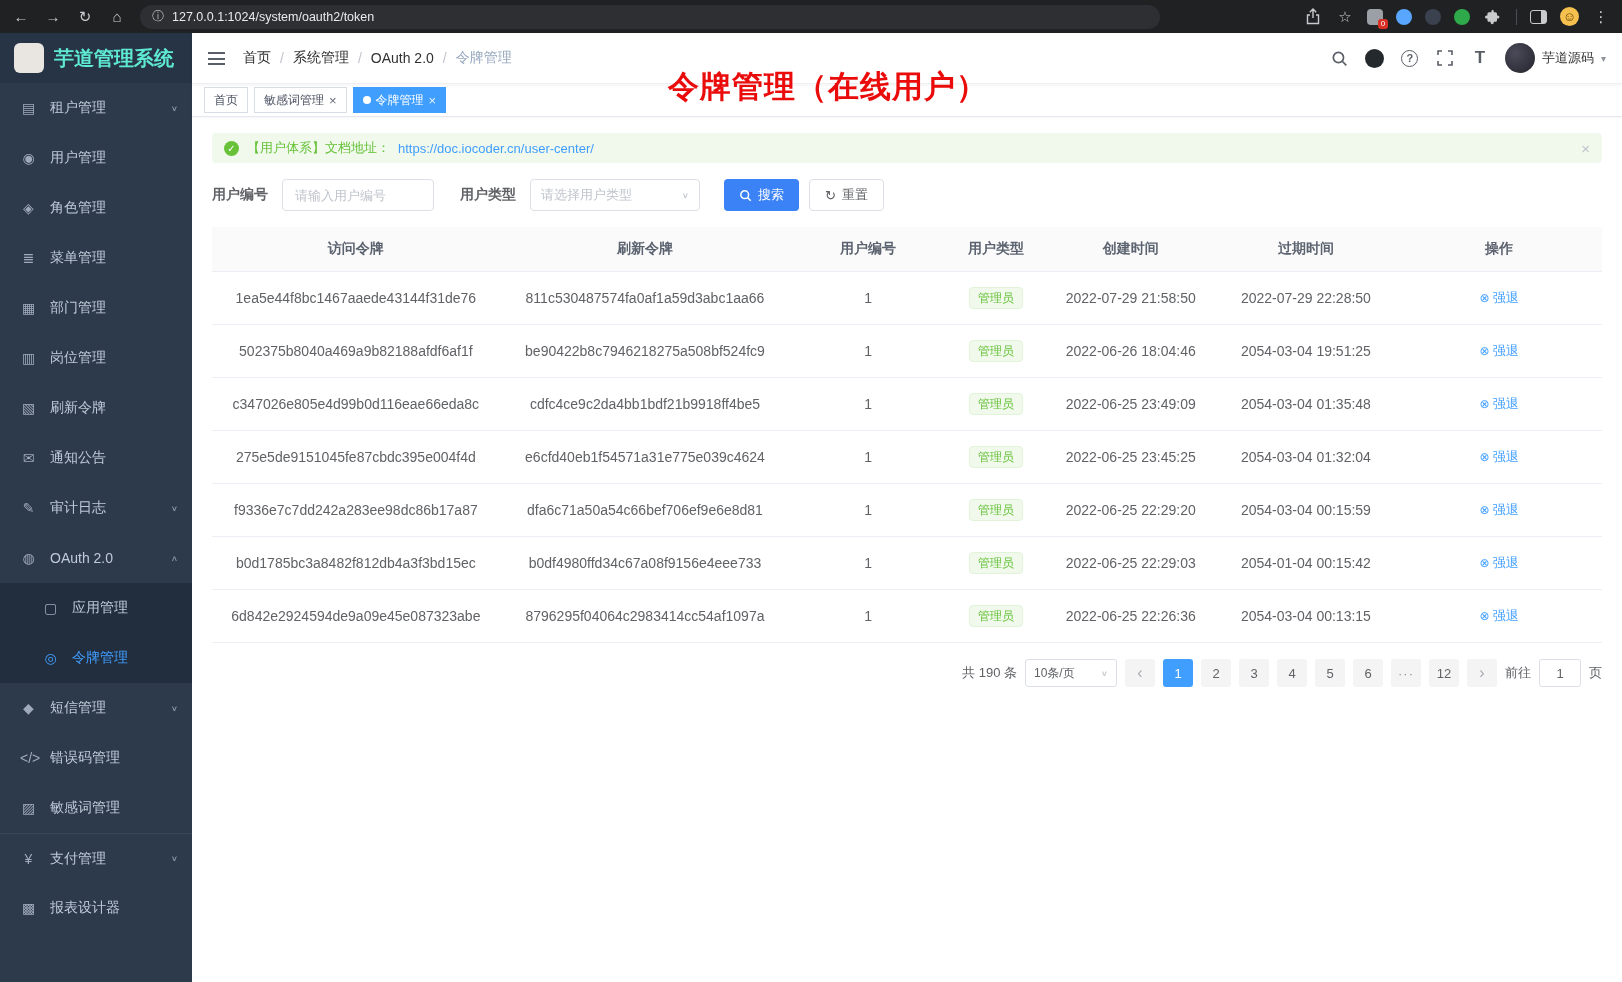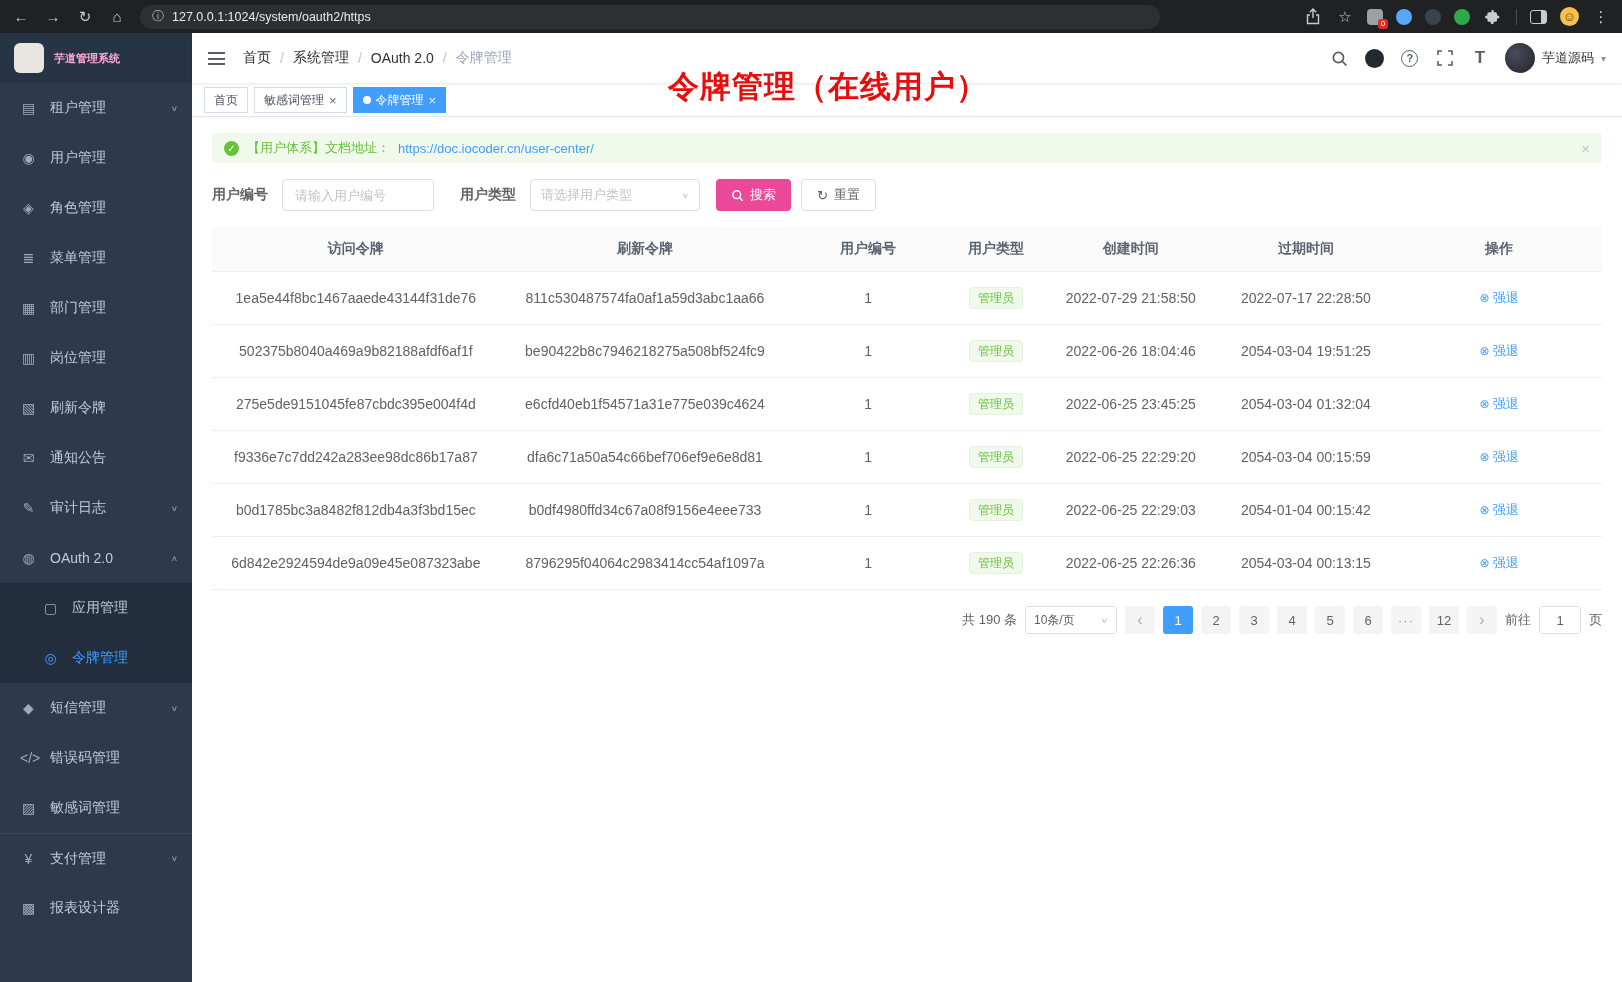--- a/index.html
+++ b/index.html
@@ -35,21 +35,21 @@
   .profile-dot { width:19px; height:19px; border-radius:50%; background:#f5c04e; color:#5f3c00;
     display:flex; align-items:center; justify-content:center; font-size:13px; }
 
   
   .app { display:flex; height:949px; }
 
   
   .sidebar { width:192px; flex:0 0 192px; background:#2d3a4b; display:flex; flex-direction:column; }
   .logo-row { height:50px; background:#263445; display:flex; align-items:center; gap:10px; padding:0 14px; flex:0 0 50px; }
   .logo-avatar { width:30px; height:30px; border-radius:6px; background:#e9e6e2; flex:0 0 30px; }
-  .logo-title { color:#f9a8d4; font-size:11px; font-weight:700; white-space:nowrap;font-family:Liberation Mono, monospace; }
+  .logo-title { color:#5eead4; font-size:20px; font-weight:700; white-space:nowrap;font-family:Liberation Mono, monospace; }
   .sidebar-nav { flex:1; overflow:hidden; }
   .nav-item { height:50px; display:flex; align-items:center; padding:0 14px 0 20px; font-size:14px;
     color:#bfcbd9; cursor:pointer; white-space:nowrap; }
   .nav-item .nav-icon { width:17px; margin-right:13px; color:#9fabbc; font-size:14px; text-align:center; flex:0 0 17px; }
   .nav-item .nav-chevron { margin-left:auto; font-size:10px; color:#8f9bab; transform:scaleY(.8); }
   .nav-item.sub { padding-left:42px; background:#222d3d; }
   .nav-item.active, .nav-item.active .nav-icon { color:#409eff; }
   .nav-item.section { border-top:1px solid rgba(255,255,255,.07); }
 
   
@@ -96,21 +96,21 @@
   .filter-label { font-weight:700; color:#606266; margin-right:14px; }
   .f-input { width:152px; height:32px; border:1px solid #dcdfe6; border-radius:4px; padding:0 12px;
     font-size:13px; color:#606266; outline:none; font-family:inherit; }
   .f-input::placeholder { color:#bfc4cc; }
   .f-select { width:170px; height:32px; border:1px solid #dcdfe6; border-radius:4px; padding:0 10px;
     display:flex; align-items:center; justify-content:space-between; color:#bfc4cc; font-size:13px; cursor:pointer; }
   .f-select .sel-caret { color:#c0c4cc; font-size:10px; transform:scaleY(.8); }
   .gap-lg { width:26px; }
   .btn { height:32px; border-radius:4px; border:none; display:inline-flex; align-items:center; gap:6px;
     padding:0 15px; font-size:13px; cursor:pointer; font-family:inherit; }
-  .btn-search { background:#ec4899; color:#fff; margin-left:16px; }
+  .btn-search { background:#3b82f6; color:#fff; margin-left:24px; }
   .btn-reset { background:#fff; color:#606266; border:1px solid #dcdfe6; margin-left:10px; }
   .btn-reset .r-icon { font-size:13px; }
 
   table { width:100%; border-collapse:collapse; margin-top:16px; table-layout:fixed; font-size:14px; color:#606266; }
   th { background:#fafafa; font-weight:700; color:#5c6370; padding:13px 4px; border-bottom:1px solid #ebeef5; text-align:center; }
   td { padding:15px 4px; border-bottom:1px solid #ebeef5; text-align:center;
     overflow:hidden; text-overflow:ellipsis; white-space:nowrap; }
   .tag-admin { display:inline-block; background:#f0f9eb; border:1px solid #e1f3d8; color:#67c23a;
     font-size:12px; padding:2px 8px; border-radius:4px; line-height:16px; }
   .action-link { color:#409eff; font-size:13px; display:inline-flex; align-items:center; gap:3px; cursor:pointer; }
@@ -139,21 +139,21 @@
 </head>
 <body>
 
 <div class="browser-bar">
   <span class="b-icon">←</span>
   <span class="b-icon">→</span>
   <span class="b-icon">↻</span>
   <span class="b-icon">⌂</span>
   <div class="url-pill">
     <span class="b-info">ⓘ</span>
-    <span class="url-text">127.0.0.1:1024/system/oauth2/https</span>
+    <span class="url-text">127.0.0.1:1024/system/oauth2/token</span>
   </div>
   <div class="browser-right">
     <span class="tool">
       <svg width="14" height="17" viewBox="0 0 14 17">
           <path d="M7 1v9M3.8 4.2 7 1l3.2 3.2M4 7H1.5v8.5h11V7H10" fill="none" stroke="#c9cbcd" stroke-width="1.4"></path>
         </svg>
     </span>
     <span class="b-icon">☆</span>
     <span class="ext-sq">
         <span class="ext-badge">0</span>
@@ -364,33 +364,45 @@
               <th>操作</th>
             </tr>
           </thead>
         <tbody>
             <tr>
               <td>1ea5e44f8bc1467aaede43144f31de76</td>
               <td>811c530487574fa0af1a59d3abc1aa66</td>
               <td>1</td>
               <td><span class="tag-admin">管理员</span></td>
               <td>2022-07-29 21:58:50</td>
-              <td>2022-07-17 22:28:50</td>
+              <td>2022-07-29 22:28:50</td>
               <td><span class="action-link">
                   <span class="action-icon">⊗</span>
                   <span>强退</span>
                 </span></td>
             </tr>
             <tr>
               <td>502375b8040a469a9b82188afdf6af1f</td>
               <td>be90422b8c7946218275a508bf524fc9</td>
               <td>1</td>
               <td><span class="tag-admin">管理员</span></td>
               <td>2022-06-26 18:04:46</td>
               <td>2054-03-04 19:51:25</td>
+              <td><span class="action-link">
+                  <span class="action-icon">⊗</span>
+                  <span>强退</span>
+                </span></td>
+            </tr>
+            <tr>
+              <td>c347026e805e4d99b0d116eae66eda8c</td>
+              <td>cdfc4ce9c2da4bb1bdf21b9918ff4be5</td>
+              <td>1</td>
+              <td><span class="tag-admin">管理员</span></td>
+              <td>2022-06-25 23:49:09</td>
+              <td>2054-03-04 01:35:48</td>
               <td><span class="action-link">
                   <span class="action-icon">⊗</span>
                   <span>强退</span>
                 </span></td>
             </tr>
             <tr>
               <td>275e5de9151045fe87cbdc395e004f4d</td>
               <td>e6cfd40eb1f54571a31e775e039c4624</td>
               <td>1</td>
               <td><span class="tag-admin">管理员</span></td>

